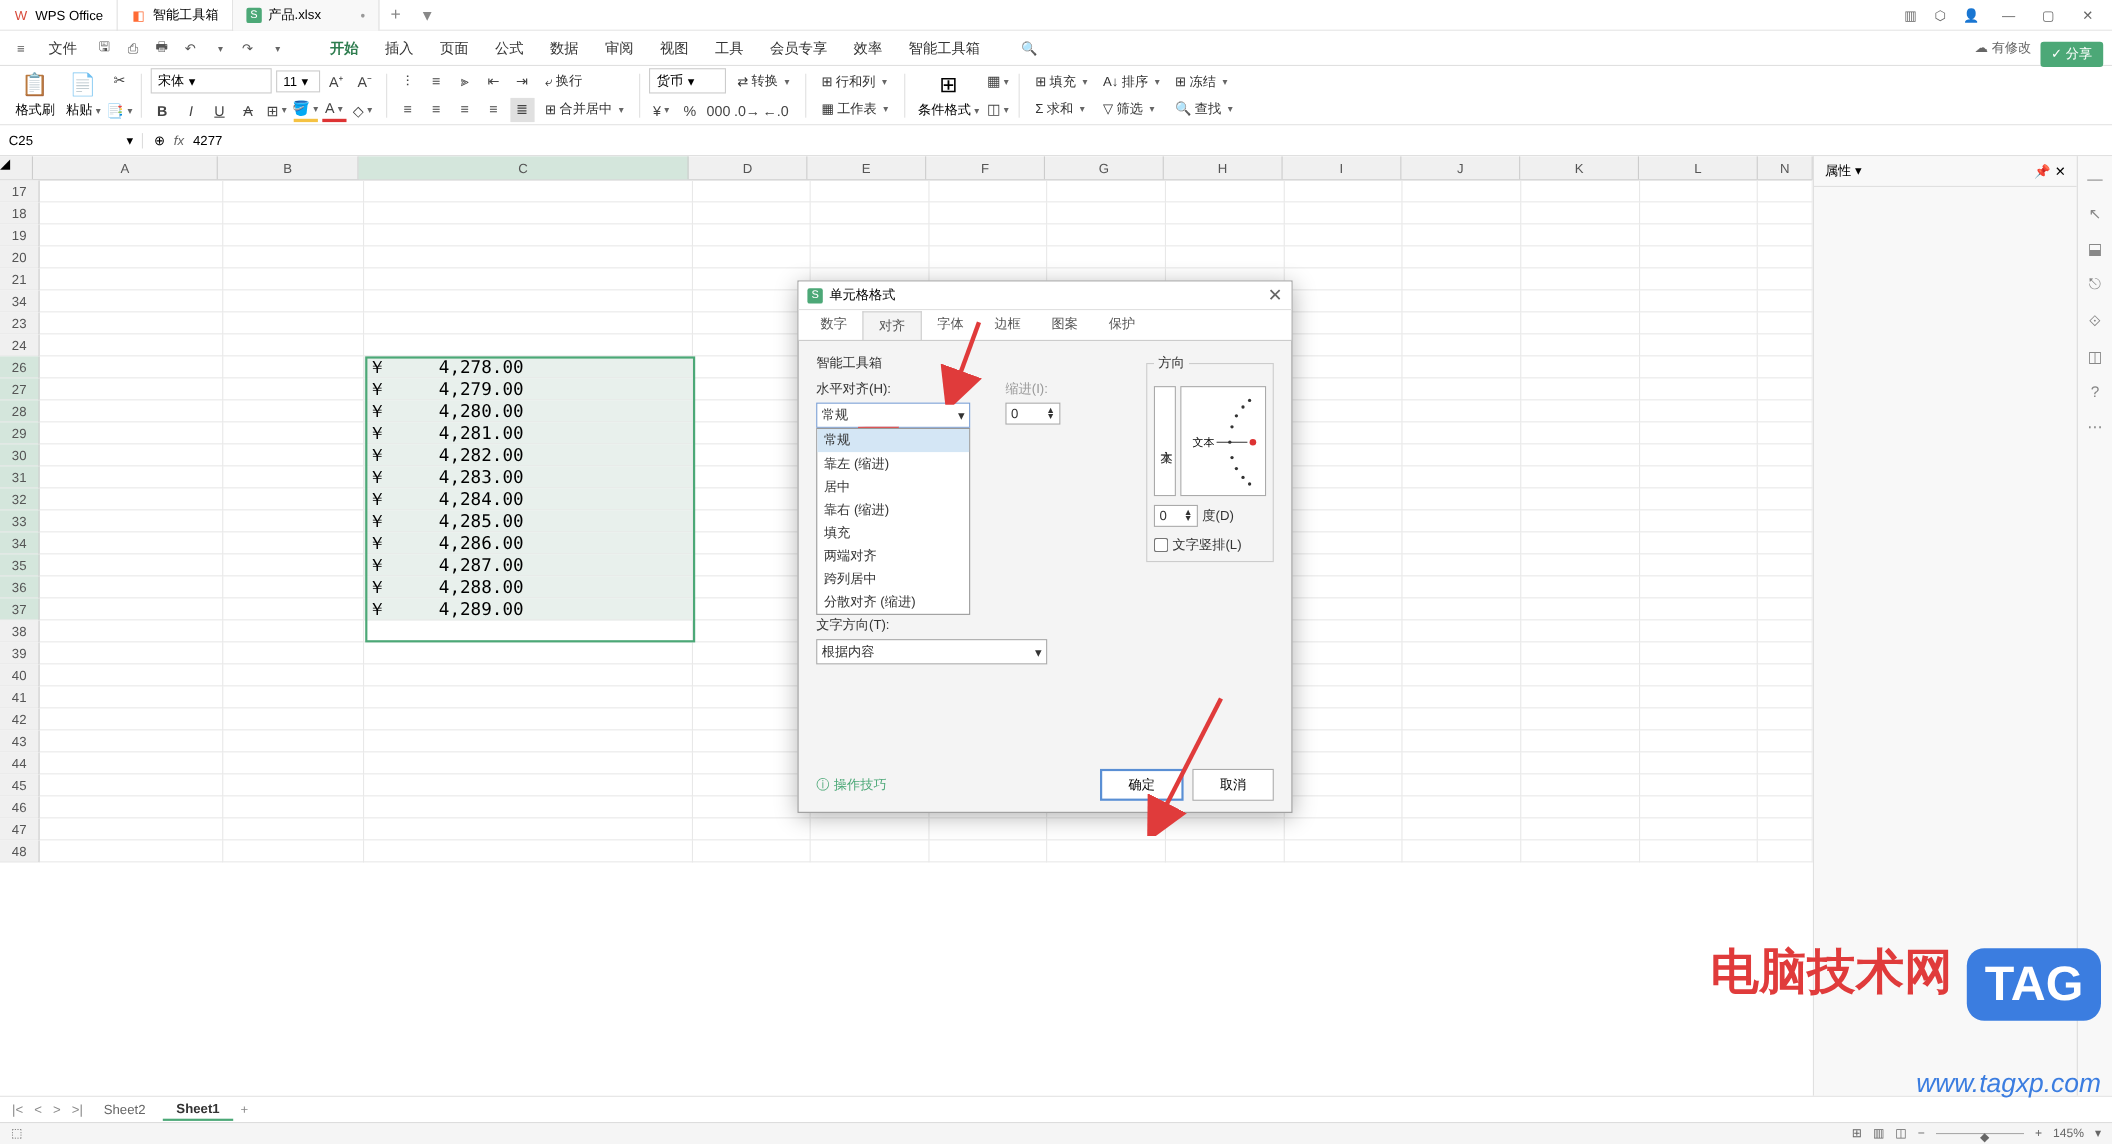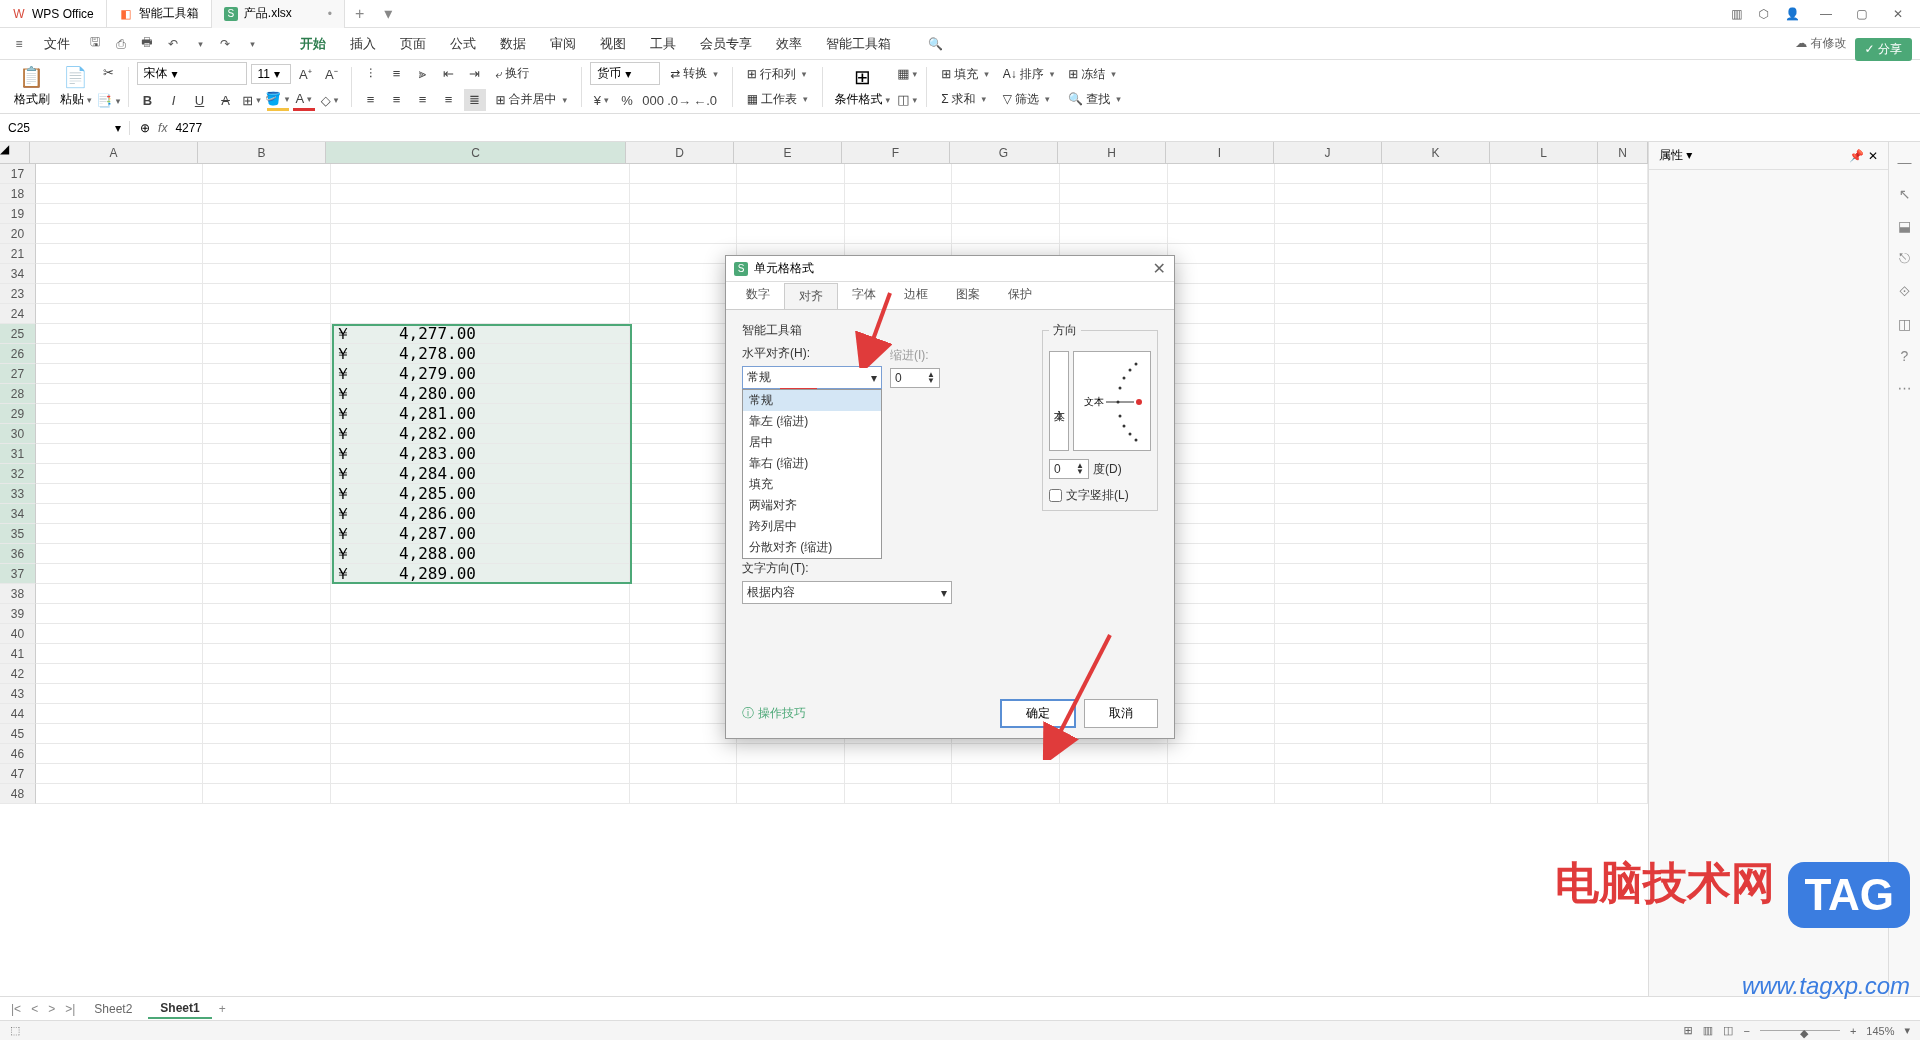--- a/index.html
+++ b/index.html
@@ -432,36 +432,20 @@
           <div class="cell" style="width: 108px;"></div>
           <div class="cell" style="width: 108px;"></div>
           <div class="cell" style="width: 108px;"></div>
           <div class="cell" style="width: 108px;"></div>
           <div class="cell" style="width: 108px;"></div>
           <div class="cell" style="width: 108px;"></div>
           <div class="cell" style="width: 108px;"></div>
           <div class="cell" style="width: 50px;"></div>
         </div>
         <div class="row">
-          <div class="row-h sel">25</div>
-          <div class="cell" style="width: 168px;"></div>
-          <div class="cell" style="width: 128px;"></div>
-          <div class="cell selected" style="width: 300px; text-align: left; white-space: pre; font-family: SimSun, monospace; font-size: 16px;">￥     4,277.00</div>
-          <div class="cell" style="width: 108px;"></div>
-          <div class="cell" style="width: 108px;"></div>
-          <div class="cell" style="width: 108px;"></div>
-          <div class="cell" style="width: 108px;"></div>
-          <div class="cell" style="width: 108px;"></div>
-          <div class="cell" style="width: 108px;"></div>
-          <div class="cell" style="width: 108px;"></div>
-          <div class="cell" style="width: 108px;"></div>
-          <div class="cell" style="width: 108px;"></div>
-          <div class="cell" style="width: 50px;"></div>
-        </div>
-        <div class="row">
           <div class="row-h sel">26</div>
           <div class="cell" style="width: 168px;"></div>
           <div class="cell" style="width: 128px;"></div>
           <div class="cell selected" style="width: 300px; text-align: left; white-space: pre; font-family: SimSun, monospace; font-size: 16px;">￥     4,278.00</div>
           <div class="cell" style="width: 108px;"></div>
           <div class="cell" style="width: 108px;"></div>
           <div class="cell" style="width: 108px;"></div>
           <div class="cell" style="width: 108px;"></div>
           <div class="cell" style="width: 108px;"></div>
           <div class="cell" style="width: 108px;"></div>
@@ -881,21 +865,21 @@
   <div class="dialog-tabs">
     <div class="dialog-tab">数字</div>
     <div class="dialog-tab active">对齐</div>
     <div class="dialog-tab">字体</div>
     <div class="dialog-tab">边框</div>
     <div class="dialog-tab">图案</div>
     <div class="dialog-tab">保护</div>
   </div>
   <div class="dialog-body">
     <div style="margin-bottom:6px">智能工具箱</div>
-    <div style="display:flex;gap:8px;align-items:center">
+    <div style="display:flex;gap:32px;align-items:flex-start">
       <div>
         <span class="field-label">水平对齐(H):</span>
         <div class="combo">
           <span>常规</span>
           <span>▾</span>
         </div>
         <div class="combo-list" id="combo-list">
             <div class="combo-item hover">常规</div>
             <div class="combo-item">靠左 (缩进)</div>
             <div class="combo-item">居中</div>

